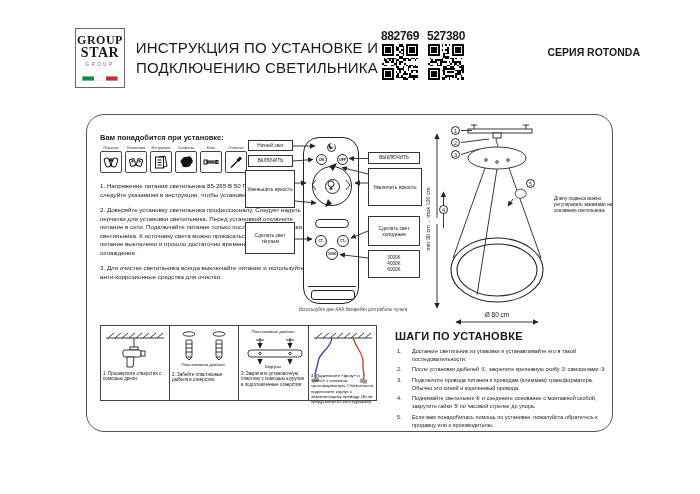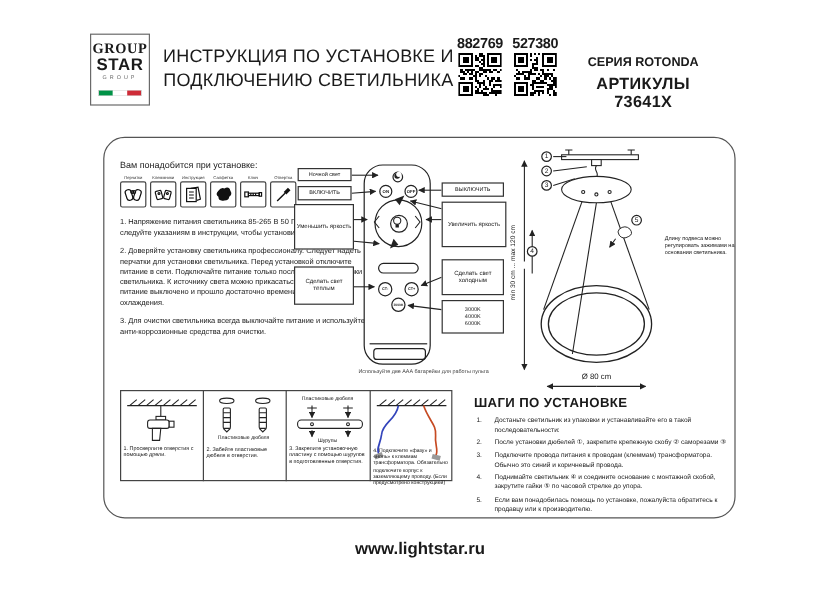--- a/index.html
+++ b/index.html
@@ -3,29 +3,29 @@
 <meta charset="utf-8">
 <style>
   html,body{margin:0;padding:0;background:#fff;}
   .page{position:relative;width:700px;height:494px;background:#fff;overflow:hidden;
         font-family:"Liberation Sans","DejaVu Sans",sans-serif;color:#1a1a1a;}
   .abs{position:absolute;}
   .pre{white-space:pre-line;}
   .ctr{text-align:center;}
   .logo-box{border:1.5px solid #6a6a6a;background:#fff;text-align:center;box-sizing:border-box;padding-top:5px;}
   .logo-light{font-family:"Liberation Serif",serif;font-weight:bold;font-size:12px;letter-spacing:.5px;line-height:12px;}
-  .logo-star{font-family:Liberation Sans, sans-serif;font-weight:bold;font-size:14px;letter-spacing:.5px;line-height:14px;}
+  .logo-star{font-family:Liberation Serif, serif;font-weight:bold;font-size:14px;letter-spacing:.5px;line-height:14px;}
   .logo-group{font-size:4.5px;letter-spacing:2.5px;color:#666;margin-top:2px;}
   .title{font-size:15px;font-weight:normal;line-height:1.32;letter-spacing:.2px;}
   .qr-num{font-size:12px;font-weight:bold;text-align:center;letter-spacing:-.3px;}
   .qr{width:36px;height:36px;margin:1px auto 0;}
   .series{font-size:10.5px;font-weight:bold;}
   .articles{font-size:13.5px;font-weight:bold;margin-top:4px;letter-spacing:.3px;}
   .main-frame{border:1.4px solid #555;border-radius:18px;box-sizing:border-box;}
-  .tools-heading{font-size:7.5px;font-weight:normal;}
+  .tools-heading{font-size:7.5px;font-weight:bold;}
   .tools-row{display:flex;gap:3px;}
   .tool{width:22px;}
   .tool-label{font-size:3.5px;text-align:center;height:5px;white-space:nowrap;overflow:hidden;color:#333;}
   .tool-box{width:20px;height:20px;border:1px solid #444;border-radius:2px;display:flex;align-items:center;justify-content:center;background:#fff;}
   .warnings{font-size:6.2px;line-height:1.38;text-align:left;}
   .warnings p{margin:0 0 7px 0;}
   .remote-body{border:1.5px solid #222;border-radius:16px;background:#fff;z-index:3;box-sizing:border-box;}
   .rbtn{position:absolute;border:1px solid #222;border-radius:50%;background:#fff;display:flex;align-items:center;justify-content:center;
         font-size:3.6px;font-weight:bold;color:#222;box-sizing:border-box;z-index:3;}
   .callout{position:absolute;border:1px solid #333;background:#fff;display:flex;align-items:center;justify-content:center;
@@ -330,23 +330,22 @@
           <rect x="3.6" y="3.6" width="5.4" height="5.4"></rect>
           <rect x="25.2" y="0" width="12.6" height="12.6"></rect>
           <rect x="27" y="1.8" width="9" height="9" fill="#fff"></rect>
           <rect x="28.8" y="3.6" width="5.4" height="5.4"></rect>
           <rect x="0" y="25.2" width="12.6" height="12.6"></rect>
           <rect x="1.8" y="27" width="9" height="9" fill="#fff"></rect>
           <rect x="3.6" y="28.8" width="5.4" height="5.4"></rect>
         </svg></div>
   </div>
 
-  <div class="abs ctr" style="left:472px;top:46px;width:128px;">
+  <div class="abs ctr" style="left:512px;top:46px;width:128px;text-align:right;">
     <div class="series">СЕРИЯ ROTONDA</div>
-    <div class="articles">АРТИКУЛЫ 73641X</div>
   </div>
 
   <div class="abs main-frame" style="left:86px;top:114px;width:527px;height:318px;"></div>
 
   <div class="abs tools-heading" style="left:100px;top:133px;">Вам понадобится при установке:</div>
   <div class="abs tools-row" style="left:100px;top:146px;">
     <div class="tool">
       <div class="tool-label">Перчатки</div>
       <div class="tool-box">
           <svg width="16" height="16" viewBox="0 0 16 16" fill="none" stroke="#111" stroke-width="1">
@@ -483,21 +482,20 @@
     <div class="step">
       <span class="step-num">4.</span>
       <span class="step-text">Поднимайте светильник ④ и соедините основание с монтажной скобой, закрутите гайки ⑤ по часовой стрелке до упора.</span>
     </div>
     <div class="step">
       <span class="step-num">5.</span>
       <span class="step-text">Если вам понадобилась помощь по установке, пожалуйста обратитесь к продавцу или к производителю.</span>
     </div>
   </div>
 
-  <div class="abs ctr footer-url" style="left:250px;top:449px;width:200px;">www.lightstar.ru</div>
 
   <svg class="overlay" width="700" height="494" viewBox="0 0 700 494">
     <defs>
       <marker id="ah" markerWidth="7" markerHeight="6" refX="5.5" refY="3" orient="auto">
         <path d="M0,0 L6,3 L0,6 z" fill="#222"></path>
       </marker>
     </defs>
     <g stroke="#222" stroke-width="0.9" fill="none">
 
       <path d="M293,146 H315" marker-end="url(#ah)"></path>

